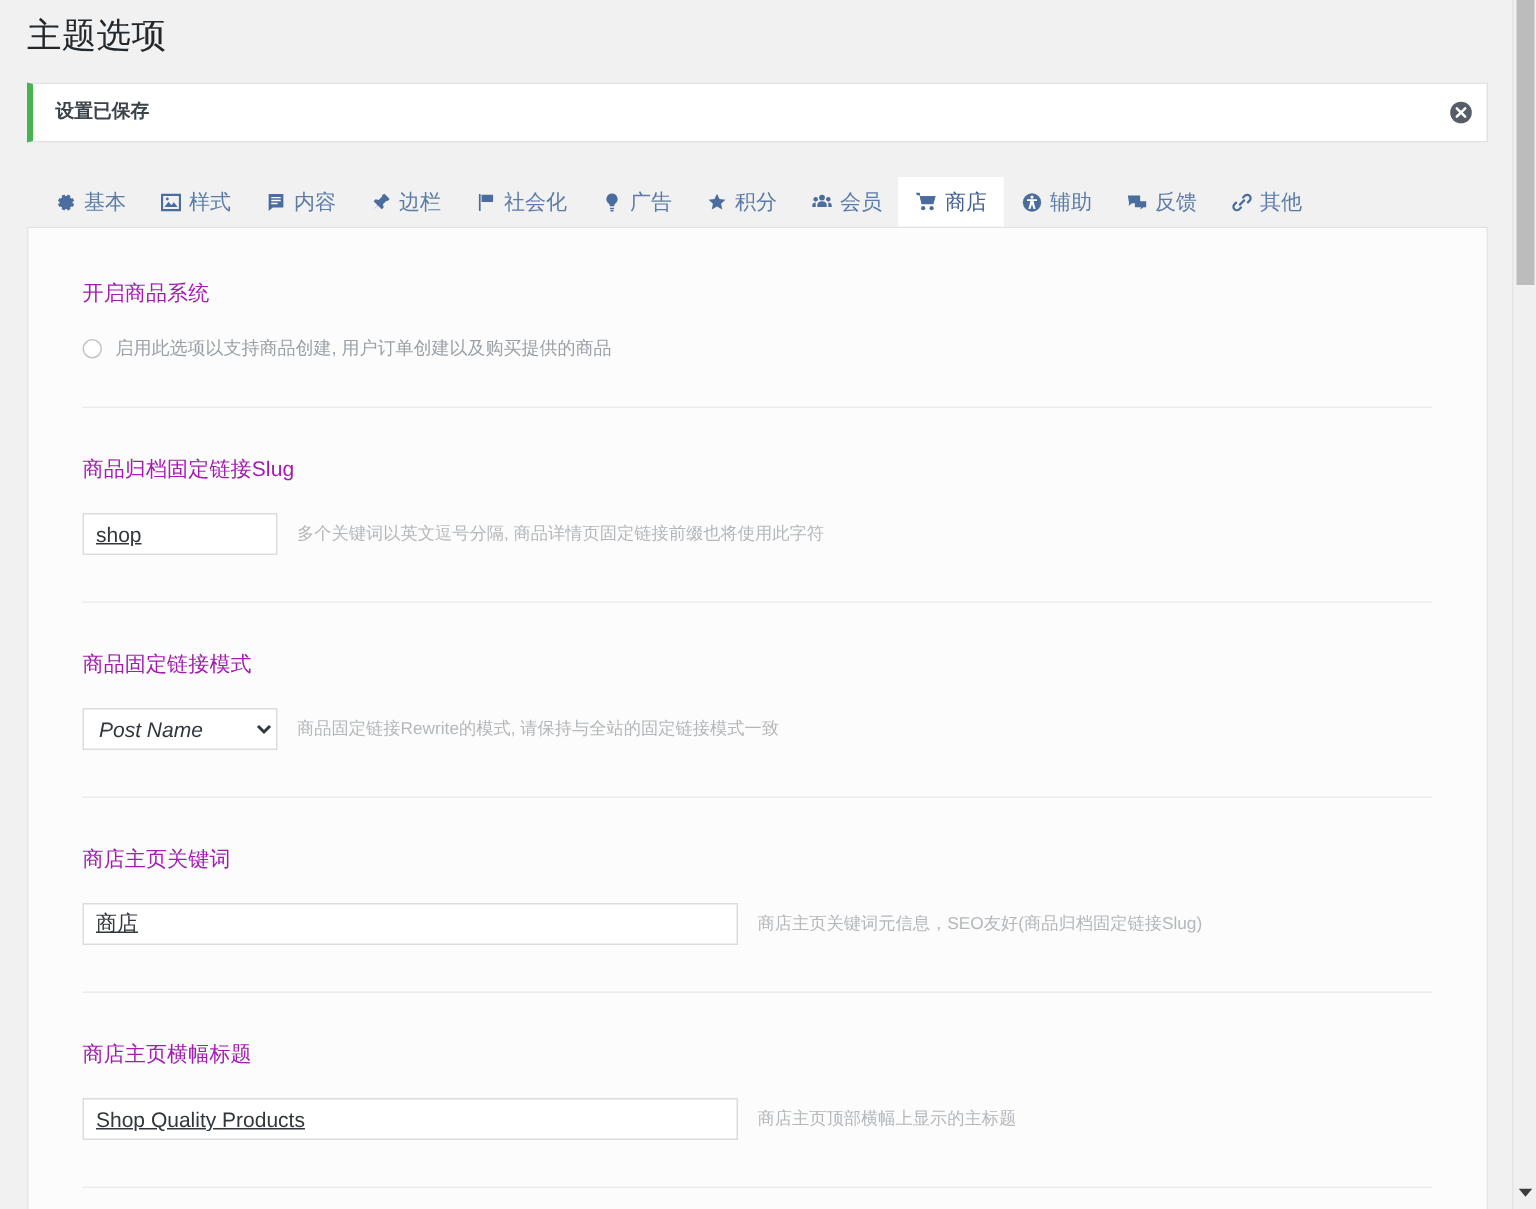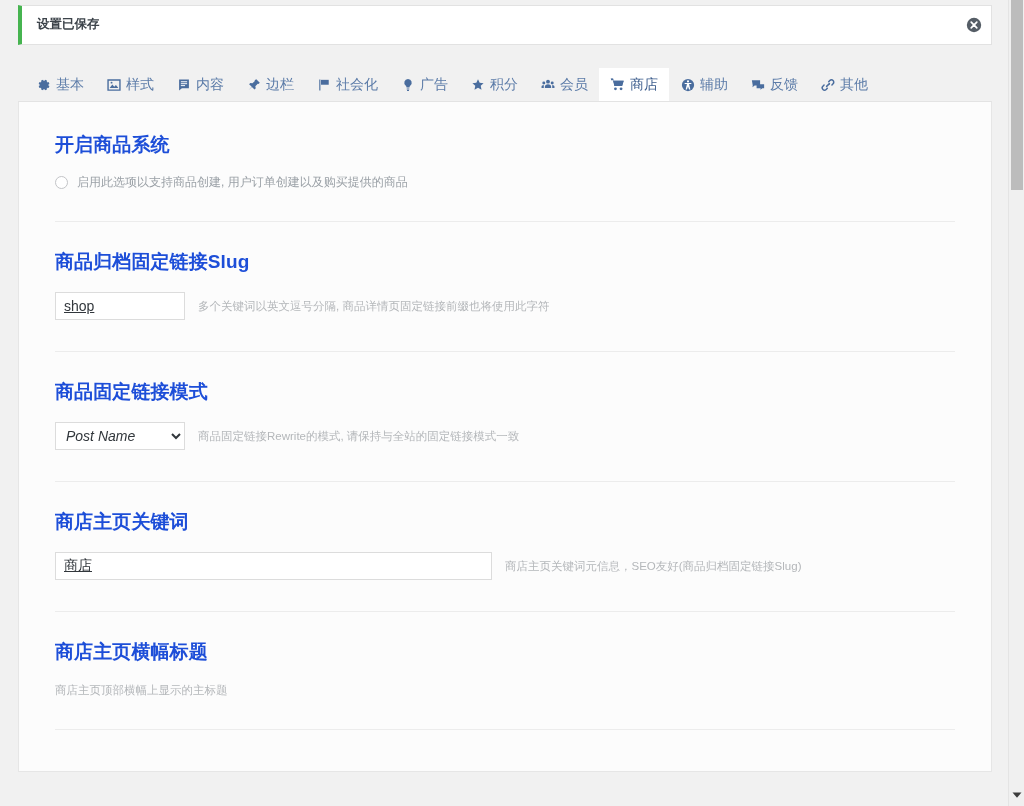--- a/index.html
+++ b/index.html
@@ -124,23 +124,23 @@
     border: 1px solid #e6e6e6;
     border-top: 1px solid #e3e3e3;
     min-height: 665px;
     padding: 0 0 0 0;
   }
   .card-inner { padding: 34px 36px 10px 36px; }
 
   .section { padding: 0 0 0 0; }
   .sec-title {
     margin: 0 0 0 0;
-    font-size: 19px;
-    font-weight: bold;
-    color: #1d4ed8;
+    font-size: 14px;
+    font-weight: normal;
+    color: #a21caf;
     line-height: 18px;
     letter-spacing: 0.1px;
   }
   .sec-body {
     margin-top: 21px;
     display: flex;
     align-items: center;
     gap: 13px;
   }
   .divider {
@@ -234,20 +234,21 @@
   }
   #scroll-down svg { display: block; }
 </style>
 </head>
 <body>
 
 <div id="viewport">
 
   <div id="page">
 
+    <h1 class="page-title">主题选项</h1>
 
     <div class="notice">
       <span class="notice-text">设置已保存</span>
       <span class="notice-dismiss">
         <svg width="16" height="16" viewBox="0 0 16 16" aria-hidden="true">
           <circle cx="8" cy="8" r="7.2" fill="#555d66"></circle>
           <path d="M5.2 5.2 L10.8 10.8 M10.8 5.2 L5.2 10.8" stroke="#ffffff" stroke-width="1.7" stroke-linecap="round"></path>
         </svg>
       </span>
     </div>
@@ -424,20 +425,21 @@
             <input class="txt w-large" type="text" value="商店" style="">
             <span class="hint">商店主页关键词元信息，SEO友好(商品归档固定链接Slug)</span>
           </div>
         </div>
 
         <div class="divider"></div>
 
         <div class="section">
           <div class="sec-title">商店主页横幅标题</div>
           <div class="sec-body">
+            <input class="txt w-large" type="text" value="Shop Quality Products" style="">
             <span class="hint">商店主页顶部横幅上显示的主标题</span>
           </div>
         </div>
 
         <div class="divider"></div>
 
       </div>
     </div>
 
   </div>

